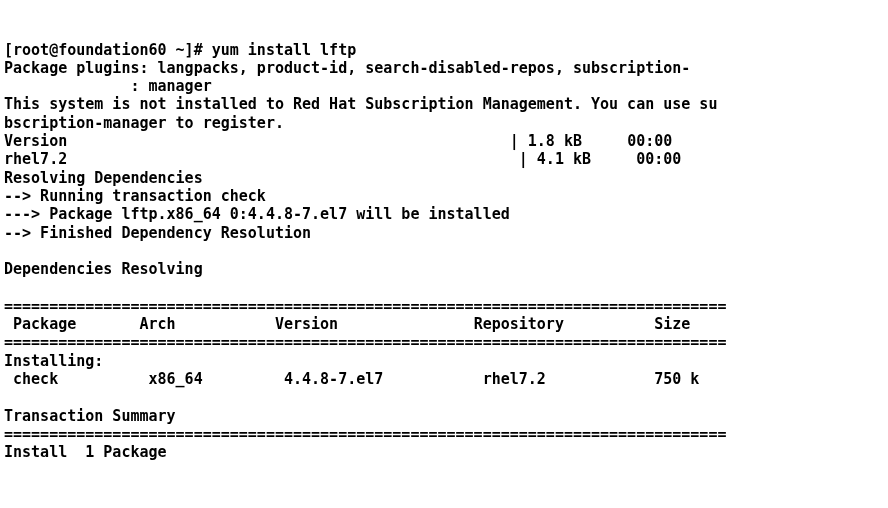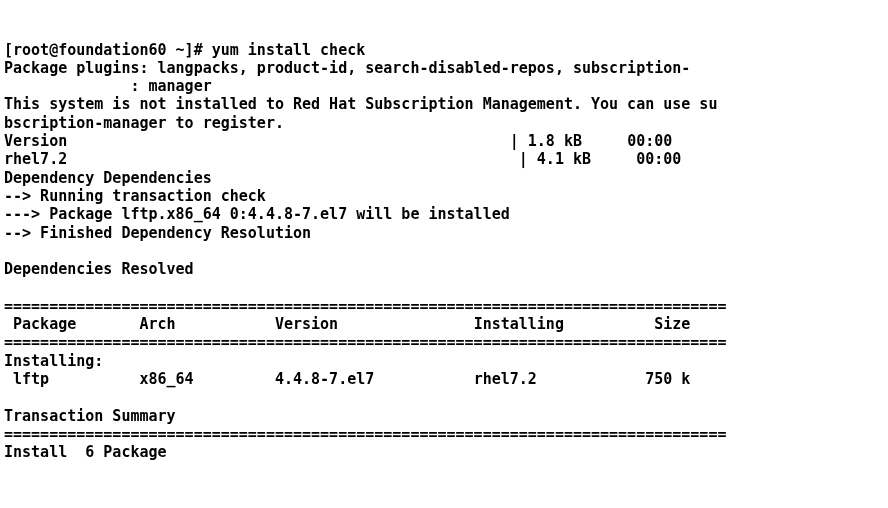--- a/index.html
+++ b/index.html
@@ -13,36 +13,36 @@
       font-weight: bold;
       white-space: pre;
       width: 888px;
       box-sizing: border-box;
       overflow: hidden;
     }
   </style>
 </head>
 <body>
 
-<div><span>[root@foundation60 ~]#</span> <span>yum install check</span>
+<div><span>[root@foundation60 ~]#</span> <span>yum install lftp</span>
 <span>Package plugins: langpacks, product-id, search-disabled-repos, subscription-</span>
 <span>              : manager</span>
 <span>This system is not installed to Red Hat Subscription Management. You can use su</span>
 <span>bscription-manager to register.</span>
 <span><span>Version</span>                                                 <span>| 1.8 kB</span>     <span>00:00</span></span>
 <span><span>rhel7.2</span>                                                  <span>| 4.1 kB</span>     <span>00:00</span></span>
-<span>Dependency Dependencies</span>
+<span>Resolving Dependencies</span>
 <span>--&gt; Running transaction check</span>
 <span>---&gt; Package lftp.x86_64 0:4.4.8-7.el7 will be installed</span>
 <span>--&gt; Finished Dependency Resolution</span>
 
-<span>Dependencies Resolved</span>
+<span>Dependencies Resolving</span>
 
 <span>================================================================================</span>
-<span> <span>Package</span>       <span>Arch</span>           <span>Version</span>               <span>Installing</span>          <span>Size</span></span>
+<span> <span>Package</span>       <span>Arch</span>           <span>Version</span>               <span>Repository</span>          <span>Size</span></span>
 <span>================================================================================</span>
 <span>Installing:</span>
-<span> <span>lftp</span>          <span>x86_64</span>         <span>4.4.8-7.el7</span>           <span>rhel7.2</span>            <span>750 k</span></span>
+<span> <span>check</span>          <span>x86_64</span>         <span>4.4.8-7.el7</span>           <span>rhel7.2</span>            <span>750 k</span></span>
 
 <span>Transaction Summary</span>
 <span>================================================================================</span>
-<span>Install  6 Package</span></div>
+<span>Install  1 Package</span></div>
 
 
 </body></html>

